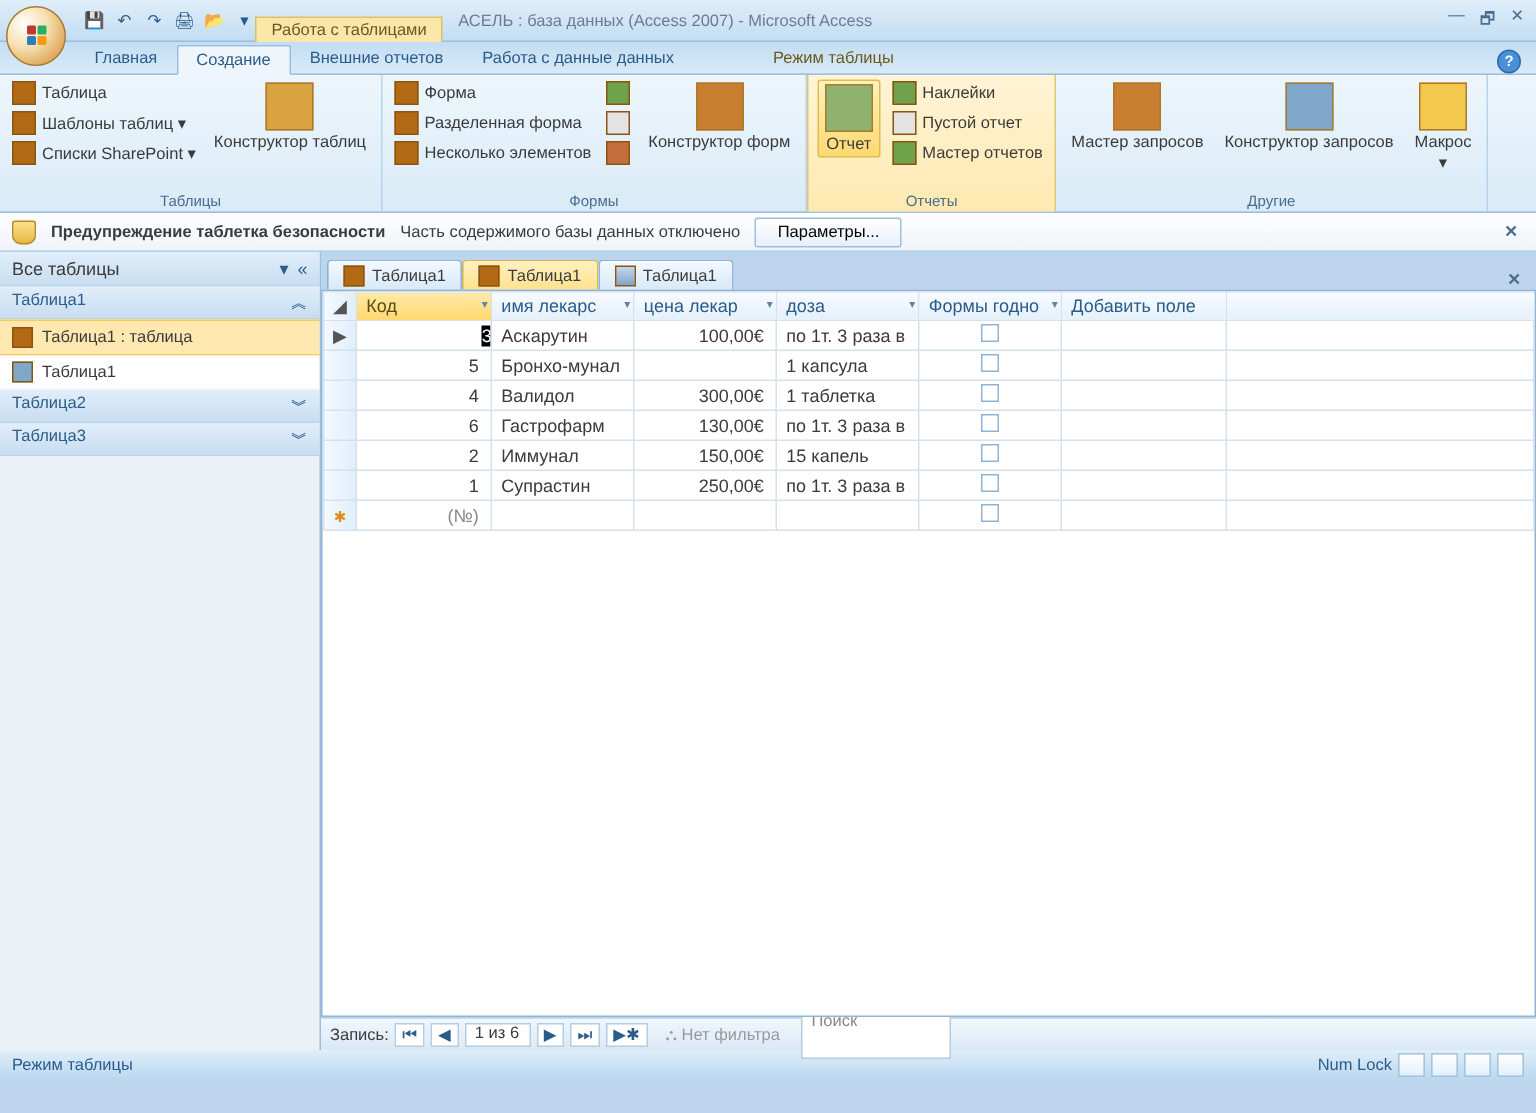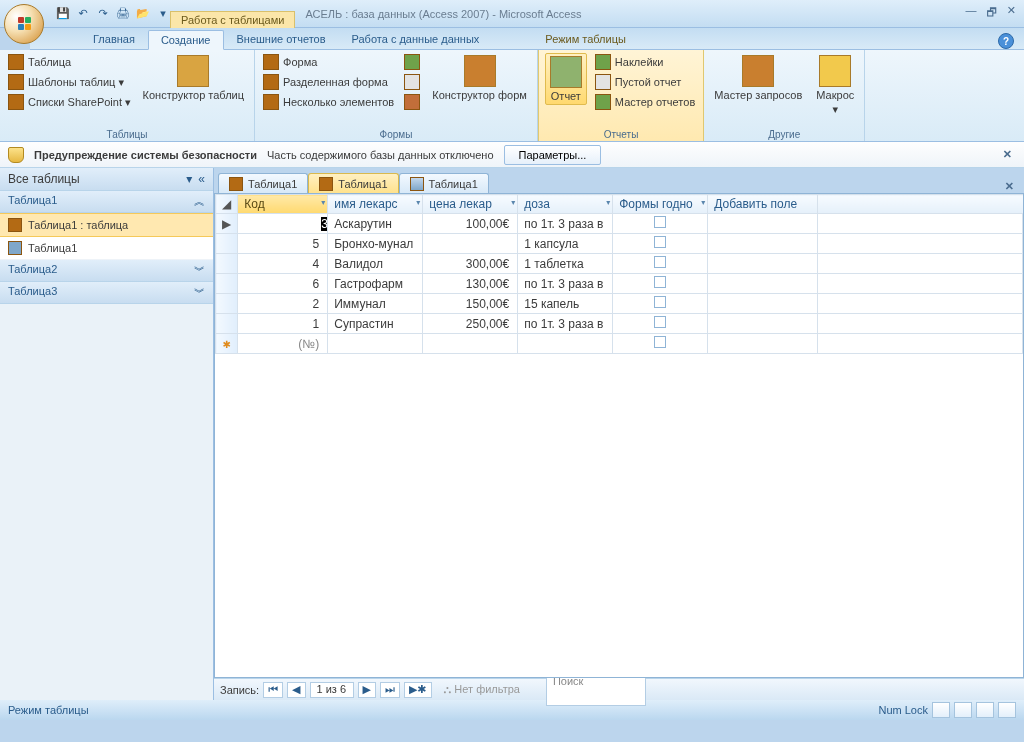--- a/index.html
+++ b/index.html
@@ -13,21 +13,21 @@
 .office-dots span:nth-child(2){background:#27ae60;}
 .office-dots span:nth-child(3){background:#2980b9;}
 .office-dots span:nth-child(4){background:#f39c12;}
 .qat { display:flex; gap:6px; margin-left:8px; align-items:center;}
 .qat span { width:14px; height:14px; display:inline-flex; align-items:center; justify-content:center; color:#2a5c8b;}
 .context-tab-title { background:#fbe6a9; border:1px solid #d9c06b; border-bottom:none; padding:2px 10px; font-size:11px; color:#6b5a1d; margin-left: auto; position:relative; top: 6px;}
 .title-text { color:#6a7d90; margin-left:10px; flex: 1;}
 .win-controls { display:flex; gap:10px; margin-right:8px; color:#4a6c8e;}
 
 
-.tab-strip { height: 22px; display:flex; align-items:flex-end; padding-left: 50px; background: linear-gradient(#c3ddf2, #d8eaf7); border-bottom: 1px solid #9bbee2; margin-left: 30px;}
+.tab-strip { height: 22px; display:flex; align-items:flex-end; padding-left: 50px; background: linear-gradient(#c3ddf2, #d8eaf7); border-bottom: 1px solid #9bbee2;}
 .tab { padding: 3px 12px; color:#2a5c8b; cursor:default; border:1px solid transparent;}
 .tab.active { background:#eef6fc; border:1px solid #9bbee2; border-bottom:1px solid #eef6fc; border-radius:2px 2px 0 0; position:relative; top:1px;}
 .tab.context { color:#6b5a1d; margin-left: 40px;}
 .help-btn { margin-left:auto; margin-right:10px; width:16px; height:16px; border-radius:50%; background:#4a90d9; color:#fff; display:flex;align-items:center;justify-content:center; font-size:10px; font-weight:bold; border:1px solid #2d6aa8;}
 
 
 .ribbon { height: 92px; background: linear-gradient(#eef6fc, #d9ebf7); display:flex; border-bottom:1px solid #9bbee2;}
 .group { border-right:1px solid #b8d4ea; padding:3px 6px 1px 6px; display:flex; flex-direction:column; }
 .group-body { flex:1; display:flex; gap:6px; align-items:flex-start;}
 .group-label { text-align:center; color:#4a6c8e; font-size:10px; padding-top:1px;}
@@ -78,21 +78,21 @@
 td.num { text-align:right; padding-right:8px;}
 td.check { text-align:center;}
 .cursor-cell { background:#000; color:#fff; width:6px; display:inline-block; text-align:center;}
 tr.newrow td { color:#888;}
 
 
 .rec-nav { height:22px; background: linear-gradient(#f1f7fd,#dae9f6); border-top:1px solid #b8d4ea; display:flex; align-items:center; padding:0 6px; gap:4px; font-size:11px;}
 .rec-nav .btn { border:1px solid #b3cde4; background:#fff; padding:0 4px; height:16px; display:flex; align-items:center; color:#2a5c8b;}
 .rec-box { border:1px solid #b3cde4; background:#fff; padding:0 6px; height:16px; min-width:44px;}
 .rec-nav .filt { color:#999; margin-left:8px;}
-.rec-nav .search { border:1px solid #b3cde4; background:#fff; padding:0 6px; height:32px; width:100px; color:#888; margin-left:22px;}
+.rec-nav .search { border:1px solid #b3cde4; background:#fff; padding:0 6px; height:32px; width:100px; color:#888; margin-left:10px;}
 
 
 .status { height:20px; background: linear-gradient(#dfeefa,#bad7ef); display:flex; align-items:center; padding:0 8px; font-size:11px; color:#2a5c8b;}
 .status .right { margin-left:auto; display:flex; gap:4px; align-items:center;justify-content:center;}
 .view-btn { width:18px; height:16px; border:1px solid #a5c4de; background:linear-gradient(#fff,#e3f0fb);}
 .chk { width:12px; height:12px; border:1px solid #8fb4d6; display:inline-block;}
 </style>
 </head>
 <body>
 
@@ -214,29 +214,33 @@
     </div>
     <div class="group-label">Отчеты</div>
   </div>
 
   <div class="group">
     <div class="group-body">
       <div class="big-btn">
           <span class="big-ico" style="background:#c97f2f"></span>
           <span>Мастер запросов</span>
         </div>
+      <div class="big-btn">
+          <span class="big-ico" style="background:#7fa7ca"></span>
+          <span>Конструктор запросов</span>
+        </div>
       <div class="big-btn"><span class="big-ico" style="background:#f2c94c"></span><span>Макрос</span>▾</div>
     </div>
     <div class="group-label">Другие</div>
   </div>
 </div>
 
 <div class="sec-bar">
   <span class="shield"></span>
-  <b>Предупреждение системы безопасности</b>
+  <b>Предупреждение таблетка безопасности</b>
   <span>Часть содержимого базы данных отключено</span>
   <button class="param-btn">Параметры...</button>
   <span class="close-x">✕</span>
 </div>
 
 <div class="main">
 
   <div class="nav">
     <div class="nav-header">
       <span>Все таблицы</span>

